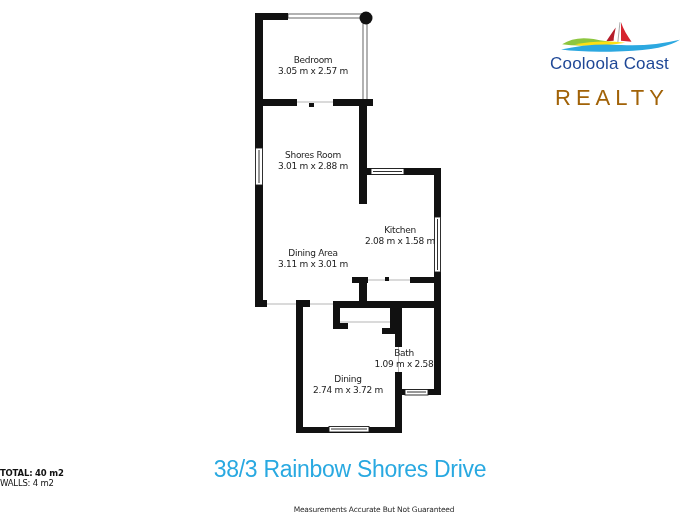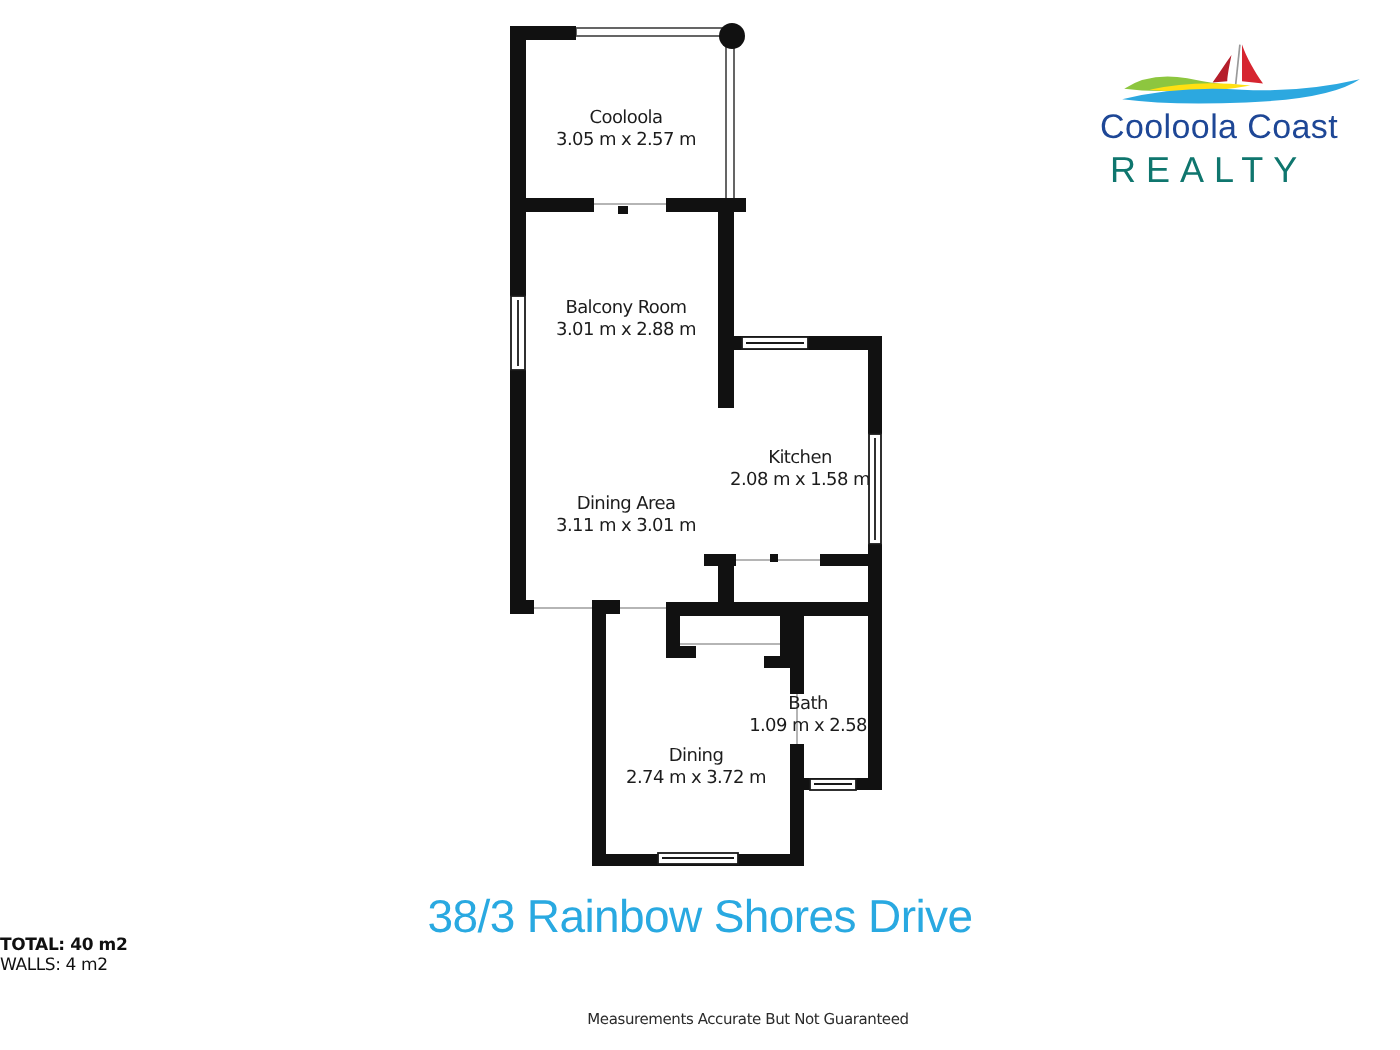--- a/index.html
+++ b/index.html
@@ -5,22 +5,22 @@
   html,body{margin:0;padding:0;background:#fff;}
   .page{position:relative;width:700px;height:525px;background:#ffffff;overflow:hidden;
         font-family:"Liberation Sans",sans-serif;}
   .plan-svg{position:absolute;left:0;top:0;}
   .room-label{position:absolute;transform:translate(-50%,-50%);text-align:center;
         font-family:"DejaVu Sans",sans-serif;font-size:9px;line-height:10.5px;
         letter-spacing:-0.3px;color:#1c1c1c;white-space:nowrap;}
   .logo{position:absolute;left:550px;top:21px;width:142px;text-align:left;}
   .logo-art{display:block;margin:0 auto;}
   .logo-name{font-size:17px;color:#1E4796;margin-top:1px;letter-spacing:0.2px;}
-  .logo-realty{font-size:18px;color:#0f766e;letter-spacing:5px;padding-left:5px;margin-top:1px;}
-  .title{position:absolute;left:0;top:445px;width:700px;text-align:center;
+  .logo-realty{font-size:22px;color:#a16207;letter-spacing:5px;padding-left:5px;margin-top:11px;}
+  .title{position:absolute;left:0;top:456px;width:700px;text-align:center;
         font-size:23px;color:#29A9E1;letter-spacing:-0.3px;}
   .summary{position:absolute;left:0;top:469px;width:700px;text-align:left;
         font-family:"DejaVu Sans",sans-serif;font-size:8.5px;line-height:9.5px;
         letter-spacing:-0.2px;color:#101010;}
   .summary .bold{font-weight:bold;}
   .disclaimer{position:absolute;left:0;top:505px;width:700px;text-align:center;
         font-family:"DejaVu Sans",sans-serif;font-size:7.5px;color:#2b2b2b;letter-spacing:-0.2px;margin-left:24px;}
 </style>
 </head>
 <body>
@@ -82,25 +82,25 @@
       <line x1="373" y1="171.5" x2="402" y2="171.5"></line>
       <line x1="437.5" y1="219" x2="437.5" y2="270"></line>
       <line x1="407" y1="392" x2="426" y2="392"></line>
       <line x1="331" y1="429" x2="367" y2="429"></line>
     </g>
 
     <circle cx="366" cy="18" r="6.5" fill="#111111"></circle>
   </svg>
 
   <div class="room-label" style="left:313px;top:65px">
-    <div>Cooloola</div>
+    <div>Bedroom</div>
     <div>3.05 m x 2.57 m</div>
   </div>
   <div class="room-label" style="left:313px;top:160px">
-    <div>Balcony Room</div>
+    <div>Shores Room</div>
     <div>3.01 m x 2.88 m</div>
   </div>
   <div class="room-label" style="left:400px;top:235px">
     <div>Kitchen</div>
     <div>2.08 m x 1.58 m</div>
   </div>
   <div class="room-label" style="left:313px;top:258px">
     <div>Dining Area</div>
     <div>3.11 m x 3.01 m</div>
   </div>

